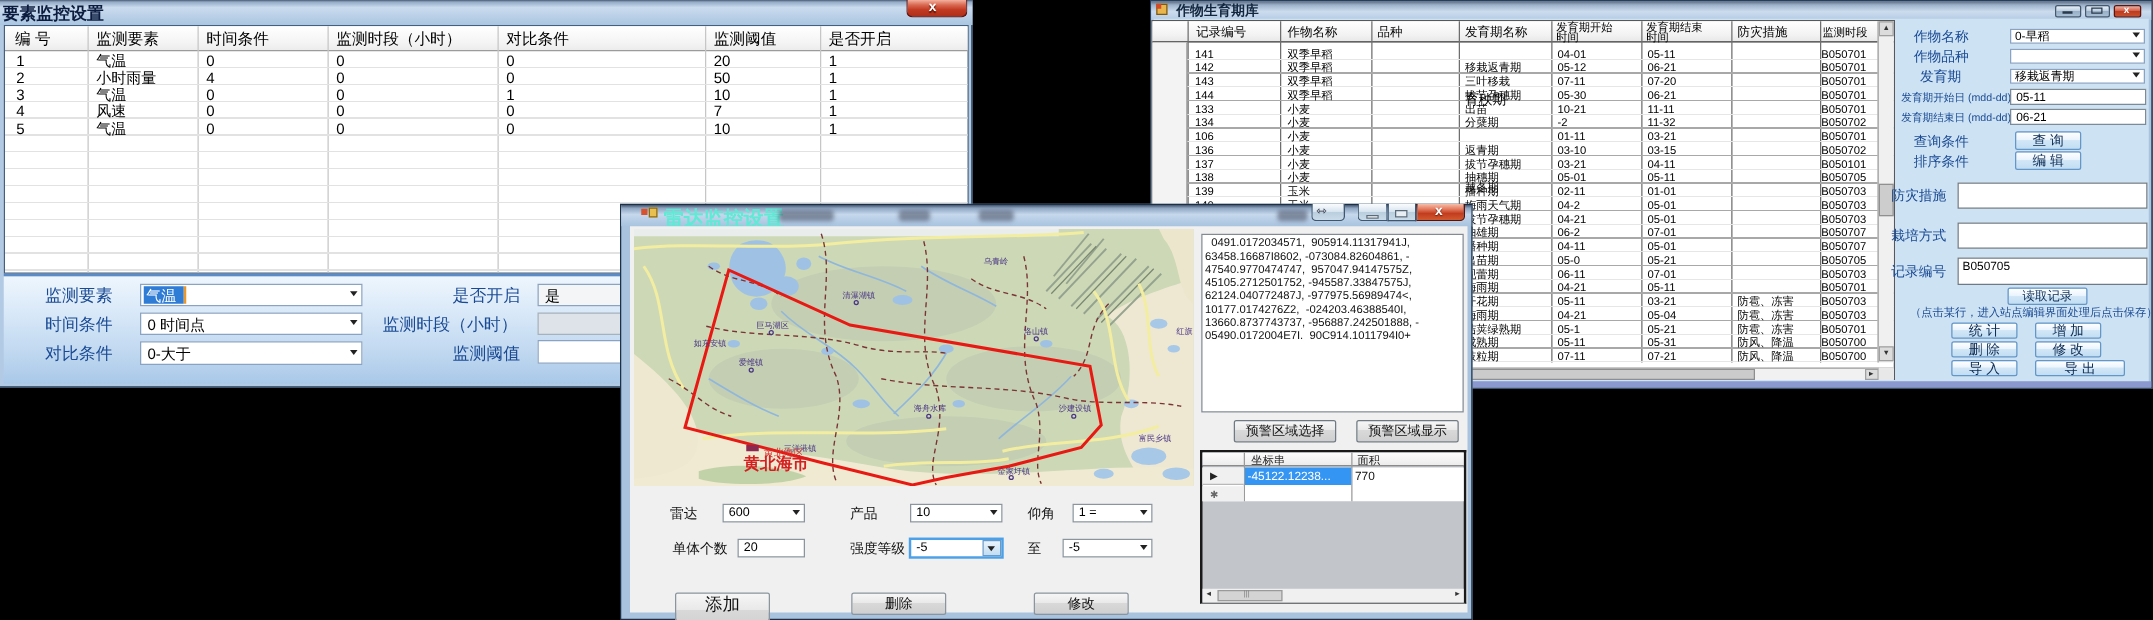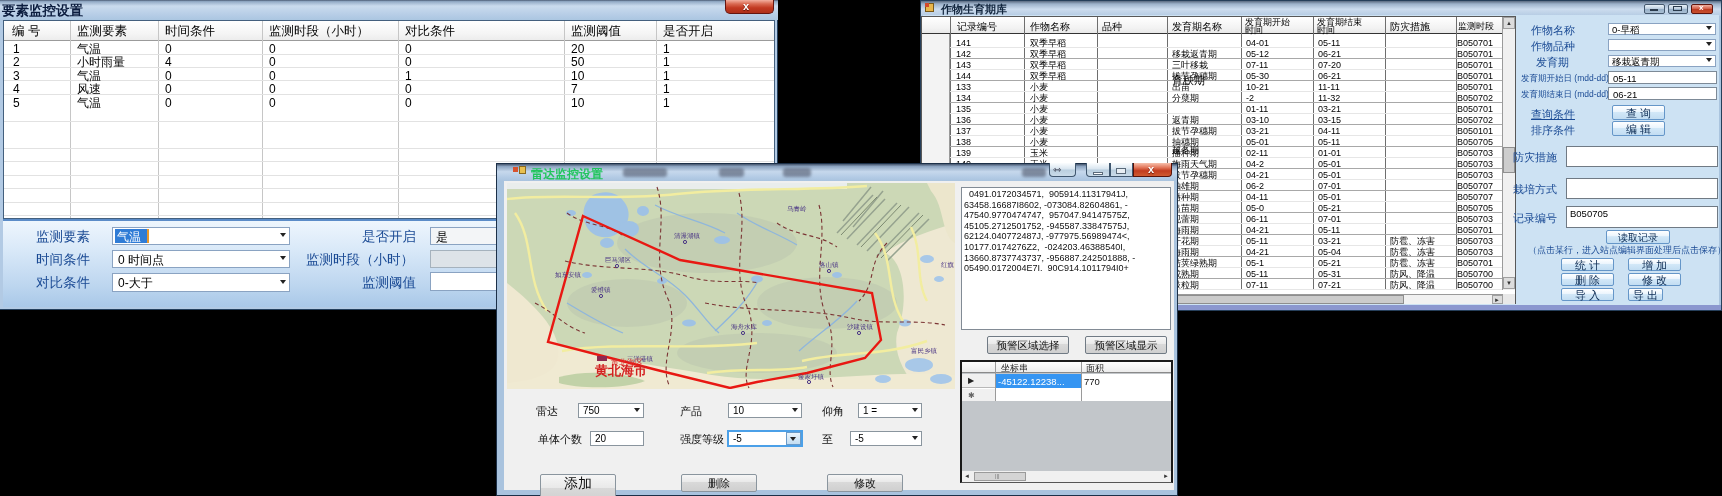--- a/index.html
+++ b/index.html
@@ -187,21 +187,21 @@
   <span class="t" style="left:1172px;top:83px;font-size:9px;">出苗</span>
   <span class="t" style="left:1246px;top:83px;font-size:9px;">10-21</span>
   <span class="t" style="left:1318px;top:83px;font-size:9px;">11-11</span>
   <span class="t" style="left:1457px;top:83px;font-size:9px;">B050701</span>
   <span class="t" style="left:956px;top:94px;font-size:9px;">134</span>
   <span class="t" style="left:1030px;top:94px;font-size:9px;">小麦</span>
   <span class="t" style="left:1172px;top:94px;font-size:9px;">分蘖期</span>
   <span class="t" style="left:1246px;top:94px;font-size:9px;">-2</span>
   <span class="t" style="left:1318px;top:94px;font-size:9px;">11-32</span>
   <span class="t" style="left:1457px;top:94px;font-size:9px;">B050702</span>
-  <span class="t" style="left:956px;top:105px;font-size:9px;">135</span>
+  <span class="t" style="left:956px;top:105px;font-size:9px;">106</span>
   <span class="t" style="left:1030px;top:105px;font-size:9px;">小麦</span>
   <span class="t" style="left:1172px;top:105px;font-size:9px;margin-top:41px;">越冬期</span>
   <span class="t" style="left:1246px;top:105px;font-size:9px;">01-11</span>
   <span class="t" style="left:1318px;top:105px;font-size:9px;">03-21</span>
   <span class="t" style="left:1457px;top:105px;font-size:9px;">B050701</span>
   <span class="t" style="left:956px;top:116px;font-size:9px;">136</span>
   <span class="t" style="left:1030px;top:116px;font-size:9px;">小麦</span>
   <span class="t" style="left:1172px;top:116px;font-size:9px;">返青期</span>
   <span class="t" style="left:1246px;top:116px;font-size:9px;">03-10</span>
   <span class="t" style="left:1318px;top:116px;font-size:9px;">03-15</span>
@@ -330,49 +330,49 @@
   <div class="combo" style="left:1608px;top:55px;width:108px;height:12px;">
       <i class="ar" style="border-width:3px;border-top-width:4px;margin-top:-3px;"></i>
     </div>
   <span class="t" style="left:1612px;top:57px;font-size:9.5px;">移栽返青期</span>
   <span class="t nvy" style="left:1521px;top:74px;font-size:8.5px;">发育期开始日 (mdd-dd)</span>
   <div style="left:1608px;top:71px;width:109px;height:13px;background:#fff;border:1px solid #7d8a97;"></div>
   <span class="t" style="left:1613px;top:74px;font-size:9.5px;">05-11</span>
   <span class="t nvy" style="left:1521px;top:90px;font-size:8.5px;">发育期结束日 (mdd-dd)</span>
   <div style="left:1608px;top:87px;width:109px;height:13px;background:#fff;border:1px solid #7d8a97;"></div>
   <span class="t" style="left:1613px;top:90px;font-size:9.5px;">06-21</span>
-  <span class="t nvy" style="left:1531px;top:109px;font-size:11px;text-decoration:underline;">查询条件</span>
+  <span class="t nvy" style="left:1531px;top:109px;font-size:11px;">查询条件</span>
   <div class="bbtn" style="left:1612px;top:105px;width:53px;height:15px;font-size:11px;line-height:14px;">查 询</div>
   <span class="t nvy" style="left:1531px;top:125px;font-size:11px;">排序条件</span>
   <div class="bbtn" style="left:1612px;top:121px;width:53px;height:15px;font-size:11px;line-height:14px;">编 辑</div>
   <span class="t nvy" style="left:1513px;top:152px;font-size:11px;">防灾措施</span>
   <div style="left:1566px;top:146px;width:152px;height:21px;background:#fff;border:1px solid #707a84;"></div>
   <span class="t nvy" style="left:1513px;top:184px;font-size:11px;">栽培方式</span>
   <div style="left:1566px;top:178px;width:152px;height:21px;background:#fff;border:1px solid #707a84;"></div>
   <span class="t nvy" style="left:1513px;top:213px;font-size:11px;">记录编号</span>
   <div style="left:1566px;top:206px;width:152px;height:22px;background:#fff;border:1px solid #707a84;"></div>
   <span class="t" style="left:1570px;top:209px;font-size:9.5px;">B050705</span>
   <div class="bbtn" style="left:1606px;top:230px;width:64px;height:14px;font-size:10px;line-height:13px;">读取记录</div>
   <span class="t nvy" style="left:1528px;top:246px;font-size:9px;">（点击某行，进入站点编辑界面处理后点击保存）</span>
   <div class="bbtn" style="left:1561px;top:258px;width:53px;height:13px;font-size:11px;line-height:12px;">统 计</div>
   <div class="bbtn" style="left:1628px;top:258px;width:53px;height:13px;font-size:11px;line-height:12px;">增 加</div>
   <div class="bbtn" style="left:1561px;top:273px;width:53px;height:13px;font-size:11px;line-height:12px;">删 除</div>
   <div class="bbtn" style="left:1628px;top:273px;width:53px;height:13px;font-size:11px;line-height:12px;">修 改</div>
   <div class="bbtn" style="left:1561px;top:288px;width:53px;height:13px;font-size:11px;line-height:12px;">导 入</div>
-  <div class="bbtn" style="left:1628px;top:288px;width:35px;height:13px;font-size:11px;line-height:12px;">导 出</div>
+  <div class="bbtn" style="left:1628px;top:288px;width:72px;height:13px;font-size:11px;line-height:12px;">导 出</div>
 </div>
 
 <div class="layer" id="w2">
 
   <div style="left:496px;top:163px;width:682px;height:333px;background:#a9c3de;border:1px solid #1c3048;"></div>
   <div style="left:497px;top:164px;width:680px;height:17px;background:linear-gradient(180deg,#44546c 0%,#8ea6c2 15%,#c6d8ec 45%,#b2cae4 80%,#a9c3de 100%);"></div>
 
   <div style="left:513px;top:167px;width:5px;height:5px;background:#d8522e;"></div>
   <div style="left:519px;top:166px;width:7px;height:8px;background:#e8c050;border:1px solid #8a6a20;"></div>
-  <span class="t" style="left:531px;top:168px;font-size:12px;font-weight:bold;color:#22c55e;text-align:center;">雷达监控设置</span>
+  <span class="t" style="left:531px;top:168px;font-size:16px;font-weight:bold;color:#5eead4;text-align:center;">雷达监控设置</span>
   <div class="ghost" style="left:623px;top:168px;width:44px;height:9px;"></div>
   <div class="ghost" style="left:719px;top:168px;width:25px;height:9px;"></div>
   <div class="ghost" style="left:783px;top:168px;width:28px;height:9px;"></div>
   <div class="ghost" style="left:1022px;top:168px;width:24px;height:9px;"></div>
 
   <div style="left:1049px;top:163px;width:27px;height:14px;background:linear-gradient(180deg,#fbfdfe,#d7e4ef 48%,#b9cede 52%,#cadbe9);border:1px solid #3f566e;border-top:none;border-radius:0 0 4px 4px;"></div>
   <span class="t" style="left:1053px;top:165px;font-size:10px;color:#223;">⇿</span>
 
   <div style="left:1086px;top:163px;width:24px;height:14px;background:linear-gradient(180deg,#fbfdfe,#d7e4ef 48%,#b9cede 52%,#cadbe9);border:1px solid #3f566e;border-top:none;border-radius:0 0 0 4px;"></div>
   <div style="left:1093px;top:172px;width:10px;height:3px;background:#fff;border:1px solid #5a6a7a;"></div>
@@ -533,21 +533,21 @@
   <div style="left:962px;top:471px;width:209px;height:11px;background:#f0f0f0;"></div>
   <span class="t" style="left:964px;top:473px;font-size:6px;color:#333;">◄</span>
   <div style="left:974px;top:472px;width:52px;height:9px;background:#d4d4d4;border:1px solid #9a9a9a;"></div>
   <span class="t" style="left:995px;top:473px;font-size:6px;color:#777;">|||</span>
   <span class="t" style="left:1163px;top:473px;font-size:6px;color:#333;">►</span>
 
   <span class="t" style="left:536px;top:406px;font-size:11px;color:#111;">雷达</span>
   <div class="combo" style="left:578px;top:403px;width:66px;height:15px;border-color:#8a959e;">
       <i class="ar"></i>
     </div>
-  <span class="t" style="left:583px;top:406px;font-size:10px;">750</span>
+  <span class="t" style="left:583px;top:406px;font-size:10px;">600</span>
   <span class="t" style="left:680px;top:406px;font-size:11px;color:#111;">产品</span>
   <div class="combo" style="left:728px;top:403px;width:74px;height:15px;border-color:#8a959e;">
       <i class="ar"></i>
     </div>
   <span class="t" style="left:733px;top:406px;font-size:10px;">10</span>
   <span class="t" style="left:822px;top:406px;font-size:11px;color:#111;">仰角</span>
   <div class="combo" style="left:858px;top:403px;width:64px;height:15px;border-color:#8a959e;">
       <i class="ar"></i>
     </div>
   <span class="t" style="left:863px;top:406px;font-size:10px;">1 =</span>

